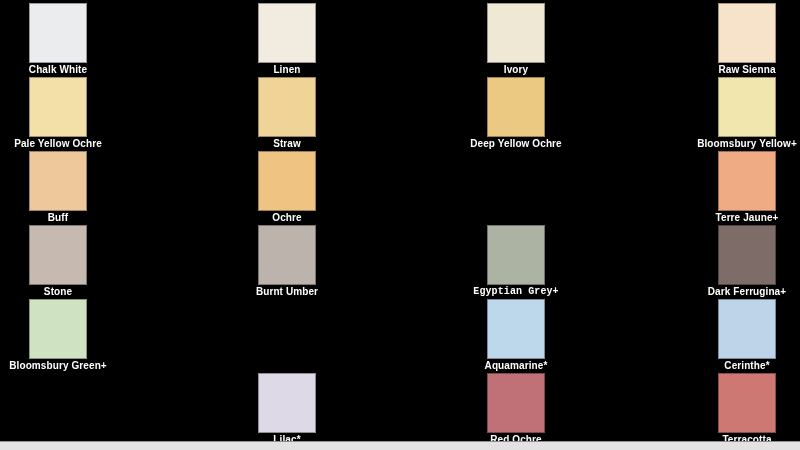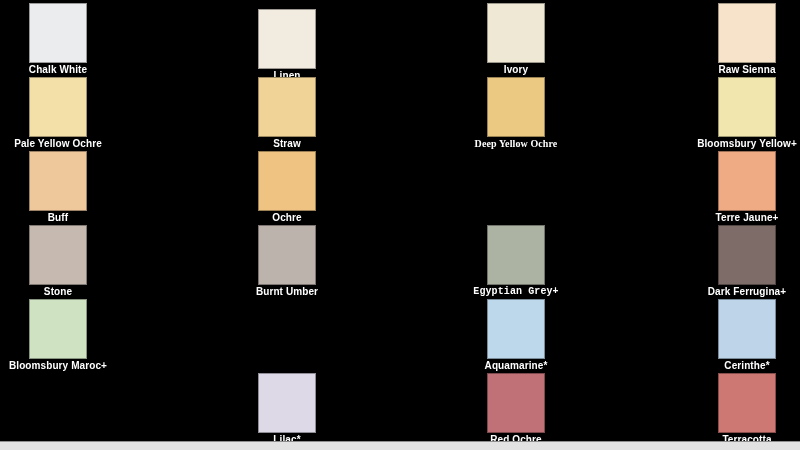--- a/index.html
+++ b/index.html
@@ -62,41 +62,41 @@
 </style>
 </head>
 <body>
 
 <div id="chart-root">
   <div class="swatch-grid">
       <div class="swatch-cell" style="left: 0px; top: 3px;">
         <div class="swatch-chip" title="Chalk White" style="background: rgb(235, 236, 237);"></div>
         <span class="swatch-label">Chalk White</span>
       </div>
-      <div class="swatch-cell" style="left: 229px; top: 3px; margin-top: 6px;">
+      <div class="swatch-cell" style="left: 229px; top: 3px;">
         <div class="swatch-chip" title="Linen" style="background: rgb(242, 236, 224);"></div>
         <span class="swatch-label">Linen</span>
       </div>
       <div class="swatch-cell" style="left: 458px; top: 3px;">
         <div class="swatch-chip" title="Ivory" style="background: rgb(239, 232, 213);"></div>
         <span class="swatch-label">Ivory</span>
       </div>
       <div class="swatch-cell" style="left: 689px; top: 3px;">
         <div class="swatch-chip" title="Raw Sienna" style="background: rgb(246, 227, 202);"></div>
         <span class="swatch-label">Raw Sienna</span>
       </div>
       <div class="swatch-cell" style="left: 0px; top: 77px;">
         <div class="swatch-chip" title="Pale Yellow Ochre" style="background: rgb(243, 223, 168);"></div>
         <span class="swatch-label">Pale Yellow Ochre</span>
       </div>
       <div class="swatch-cell" style="left: 229px; top: 77px;">
         <div class="swatch-chip" title="Straw" style="background: rgb(240, 211, 150);"></div>
         <span class="swatch-label">Straw</span>
       </div>
-      <div class="swatch-cell" style="left: 458px; top: 77px; font-family: Liberation Serif, serif;">
+      <div class="swatch-cell" style="left: 458px; top: 77px;">
         <div class="swatch-chip" title="Deep Yellow Ochre" style="background: rgb(236, 201, 130);"></div>
         <span class="swatch-label">Deep Yellow Ochre</span>
       </div>
       <div class="swatch-cell" style="left: 689px; top: 77px;">
         <div class="swatch-chip" title="Bloomsbury Yellow+" style="background: rgb(240, 230, 174);"></div>
         <span class="swatch-label">Bloomsbury Yellow+</span>
       </div>
       <div class="swatch-cell" style="left: 0px; top: 151px;">
         <div class="swatch-chip" title="Buff" style="background: rgb(238, 199, 155);"></div>
         <span class="swatch-label">Buff</span>
@@ -120,21 +120,21 @@
       <div class="swatch-cell" style="left: 458px; top: 225px; font-family: Liberation Mono, monospace;">
         <div class="swatch-chip" title="Egyptian Grey+" style="background: rgb(173, 179, 163);"></div>
         <span class="swatch-label">Egyptian Grey+</span>
       </div>
       <div class="swatch-cell" style="left: 689px; top: 225px;">
         <div class="swatch-chip" title="Dark Ferrugina+" style="background: rgb(125, 108, 104);"></div>
         <span class="swatch-label">Dark Ferrugina+</span>
       </div>
       <div class="swatch-cell" style="left: 0px; top: 299px;">
         <div class="swatch-chip" title="Bloomsbury Green+" style="background: rgb(207, 227, 195);"></div>
-        <span class="swatch-label">Bloomsbury Maroc+</span>
+        <span class="swatch-label">Bloomsbury Green+</span>
       </div>
       <div class="swatch-cell" style="left: 458px; top: 299px;">
         <div class="swatch-chip" title="Aquamarine*" style="background: rgb(189, 216, 234);"></div>
         <span class="swatch-label">Aquamarine*</span>
       </div>
       <div class="swatch-cell" style="left: 689px; top: 299px;">
         <div class="swatch-chip" title="Cerinthe*" style="background: rgb(190, 212, 232);"></div>
         <span class="swatch-label">Cerinthe*</span>
       </div>
       <div class="swatch-cell" style="left: 229px; top: 373px;">

